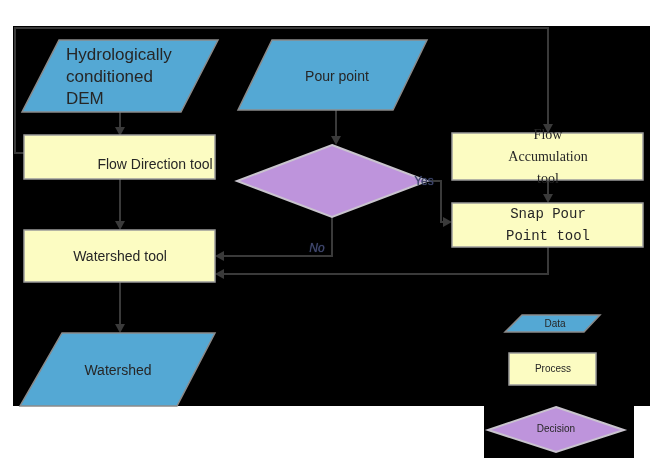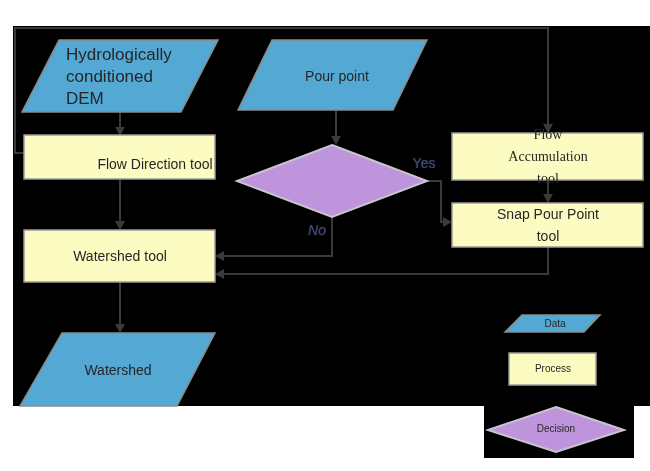--- a/index.html
+++ b/index.html
@@ -21,23 +21,24 @@
     position:absolute; color:#262626; font-size:14px; line-height:22px;
     white-space:pre-line; text-align:center;
     transform:translate(-50%,-50%);
   }
   .lbl-left {
     position:absolute; color:#262626; font-size:17px; line-height:22px;
     white-space:pre-line; text-align:left; transform:none;
   }
   .lbl-legend { font-size:10px; line-height:16px; }
   .lbl-branch {
-    position:absolute; font-size:14px; line-height:12px; color:#46466a;
+    position:absolute; font-size:12px; line-height:12px; color:#46466a;
     transform:translate(-50%,-50%); white-space:nowrap;
     text-shadow:0 0 1px #2a4a7a;
+    margin-top:18px;
   }
 </style>
 </head>
 <body>
 
 <div class="stage">
 
   <div class="bg-main"></div>
   <div class="bg-decision"></div>
 
@@ -89,21 +90,21 @@
     <rect x="509" y="353" width="87" height="32" stroke-width="1.5" stroke="#9b9b9b" fill="#FCFCC2"></rect>
     <polygon points="556,407 624,430 556,452 488,430" stroke-width="2" stroke="#c9c4ce" fill="#BE94DC"></polygon>
   </svg>
 
   <div class="lbl-left" style="left:66px; top:44px;">Hydrologically
 conditioned
 DEM</div>
   <div class="lbl" style="left:337px; top:76px;">Pour point</div>
   <div class="lbl" style="left:120px; top:164px;margin-left:35px;">Flow Direction tool</div>
   <div class="lbl" style="left:548px; top:157px;font-family:Liberation Serif, serif;">Flow Accumulation tool</div>
-  <div class="lbl" style="left:548px; top:225px;">Snap Pour Point tool</div>
+  <div class="lbl" style="left:548px; top:225px;font-family:Liberation Mono, monospace;">Snap Pour Point tool</div>
   <div class="lbl" style="left:120px; top:256px;">Watershed tool</div>
   <div class="lbl" style="left:118px; top:370px;">Watershed</div>
 
   <div class="lbl-branch" style="left:424px; top:163px;">Yes</div>
   <div class="lbl-branch" style="left:317px; top:230px;font-style:italic;">No</div>
 
   <div class="lbl lbl-legend" style="left:555px; top:324px;">Data</div>
   <div class="lbl lbl-legend" style="left:553px; top:369px;">Process</div>
   <div class="lbl lbl-legend" style="left:556px; top:429px;">Decision</div>
 

